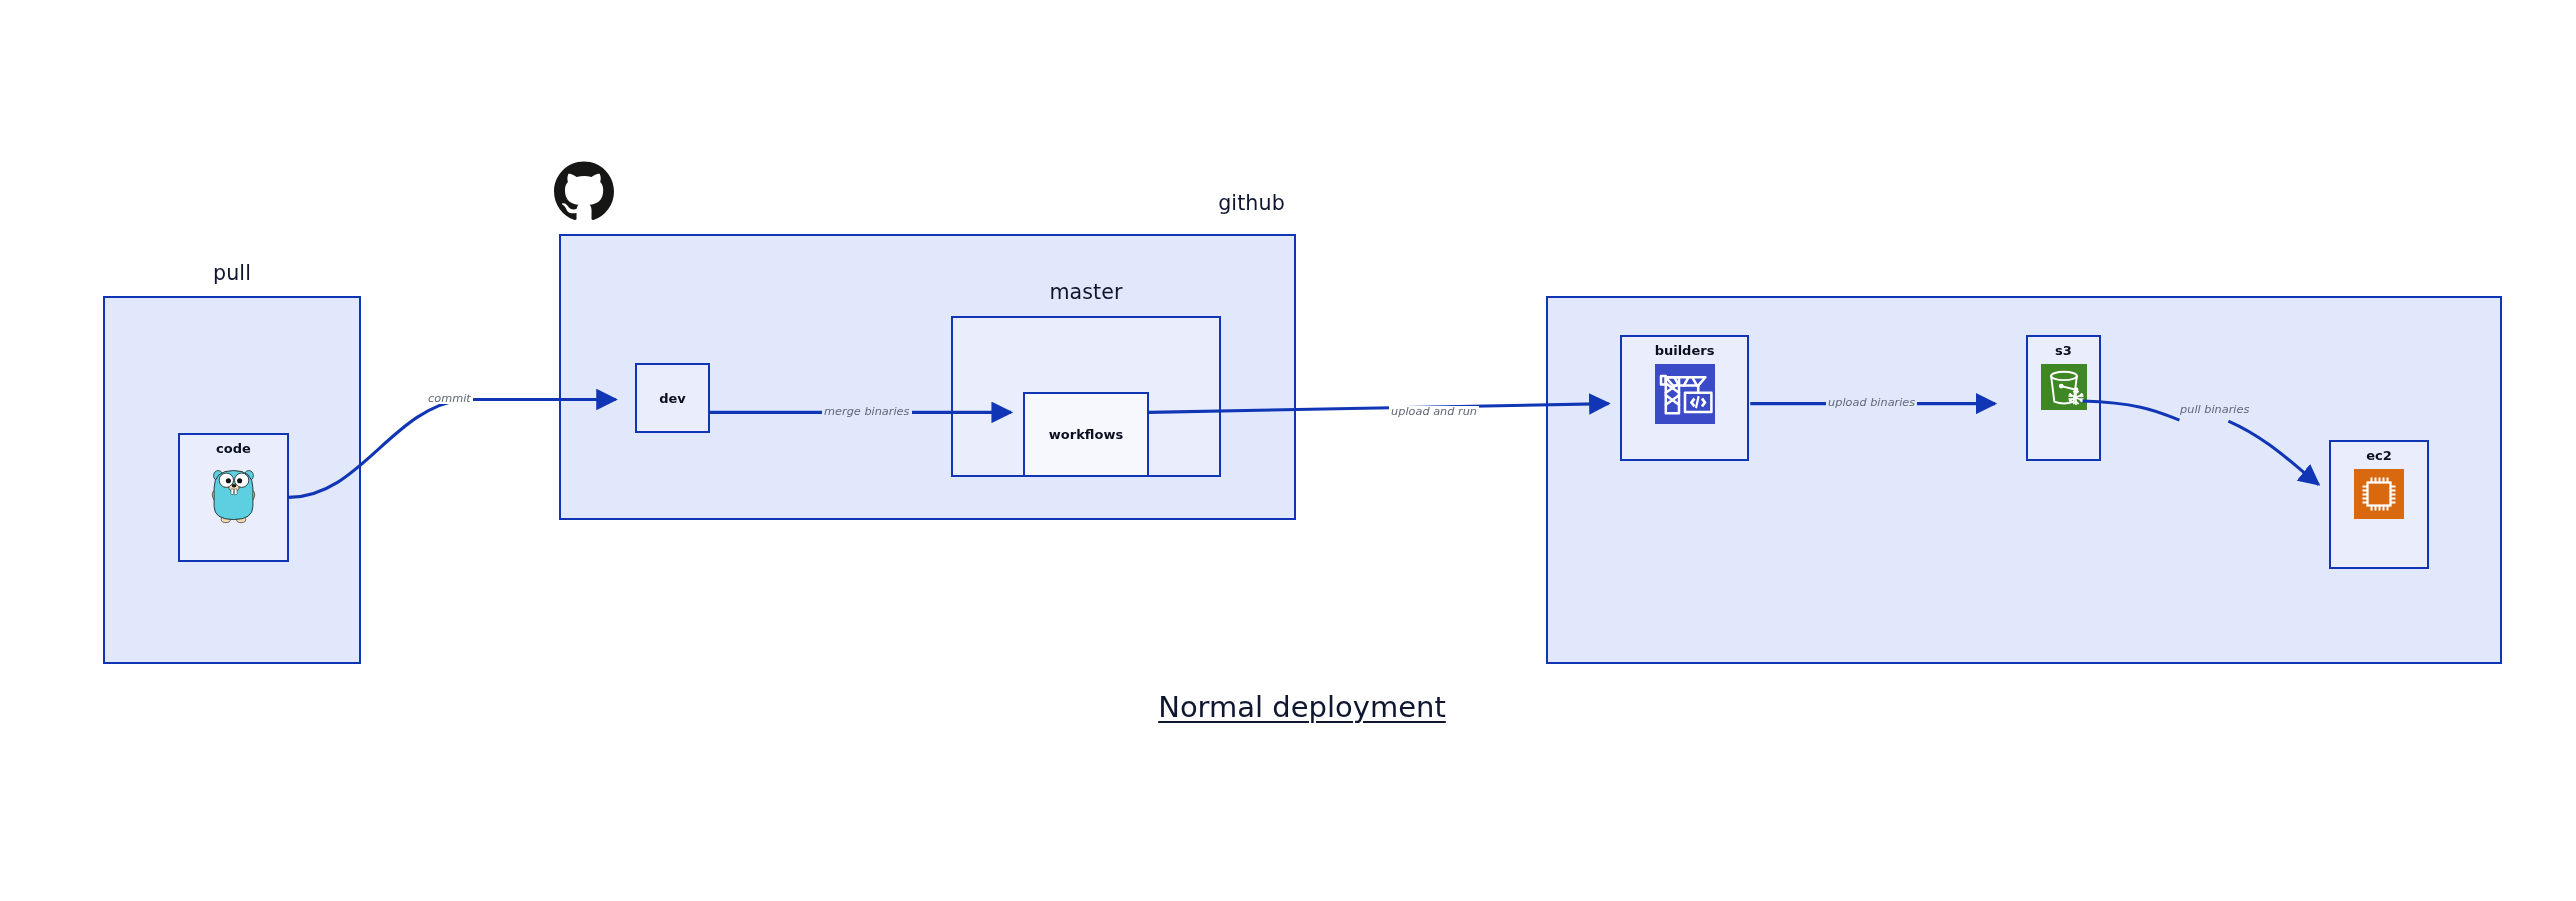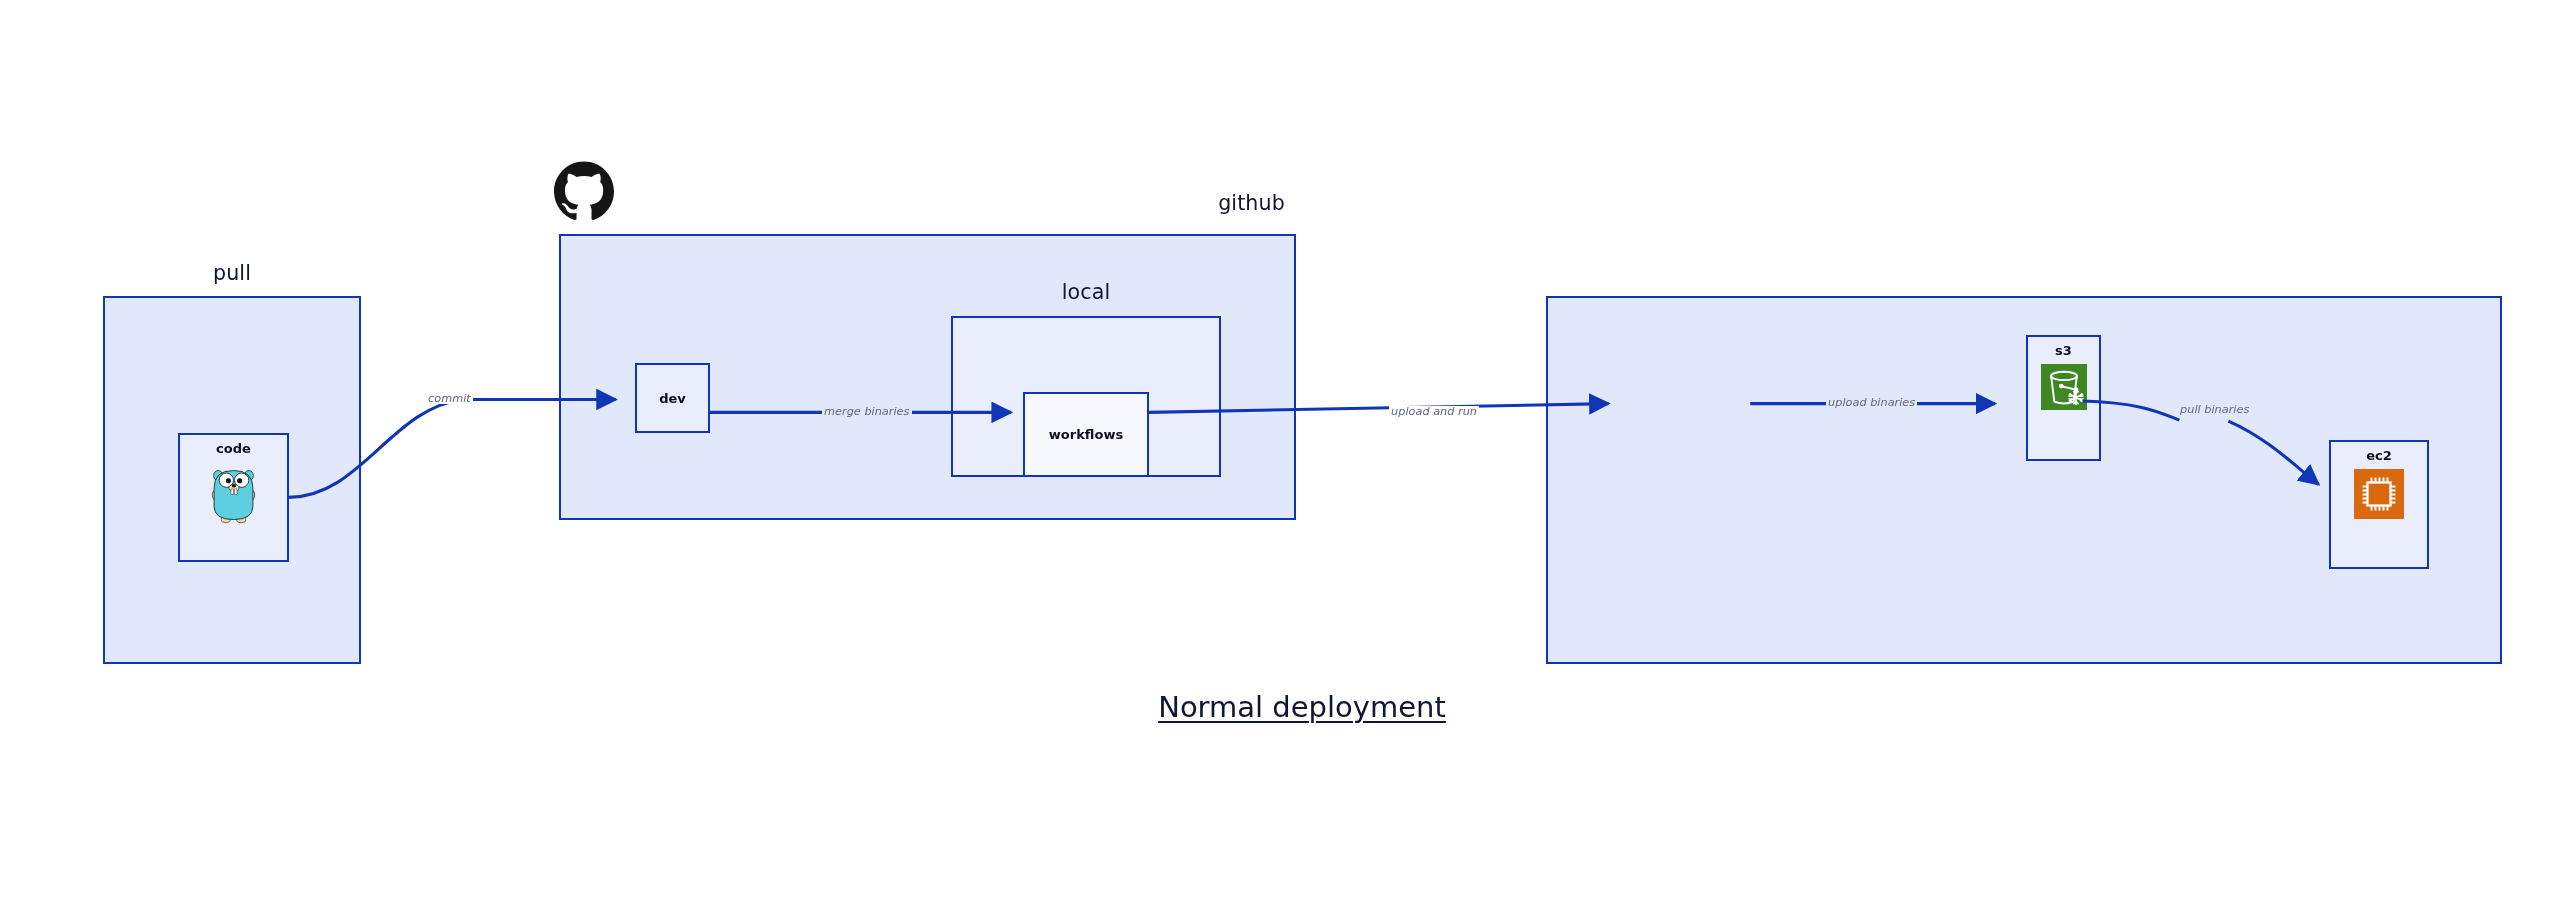--- a/index.html
+++ b/index.html
@@ -133,32 +133,59 @@
   </div>
 
   <div class="group-label" style="left:1200px;top:193px;width:103px;text-align:center;">github</div>
 
   <div class="abs group" style="left:559px;top:234px;width:737px;height:286px;"></div>
 
   <div class="abs node" style="left:635px;top:363px;width:75px;height:70px;justify-content:center;padding-top:0;">
     <span class="node-label">dev</span>
   </div>
 
-  <div class="group-label" style="left:951px;top:282px;width:270px;text-align:center;">local</div>
+  <div class="group-label" style="left:951px;top:282px;width:270px;text-align:center;">master</div>
 
   <div class="abs group-inner" style="left:951px;top:316px;width:270px;height:161px;"></div>
 
   <div class="abs node white" style="left:1023px;top:392px;width:126px;height:85px;justify-content:center;padding-top:0;">
     <span class="node-label">workflows</span>
   </div>
 
   <div class="group-label" style="left:1546px;top:263px;width:956px;text-align:center;margin-top:42px;">aws</div>
 
   <div class="abs group" style="left:1546px;top:296px;width:956px;height:368px;"></div>
 
+  <div class="abs node" style="left:1620px;top:335px;width:129px;height:126px;">
+    <span class="node-label">builders</span>
+    <span class="node-icon">
+      <svg width="60" height="60" viewBox="0 0 100 100" xmlns="http://www.w3.org/2000/svg">
+        <rect x="0" y="0" width="100" height="100" fill="#3b4bc8"></rect>
+        <g fill="none" stroke="#ffffff" stroke-width="4.2" stroke-linejoin="round" stroke-linecap="round">
+
+          <rect x="18" y="22" width="22" height="60"></rect>
+          <path d="M18 32 L40 48 M40 32 L18 48 M18 52 L40 68 M40 52 L18 68"></path>
+
+          <rect x="10" y="20" width="8" height="14"></rect>
+
+          <path d="M18 22 L84 22 L72 36 L30 36 Z"></path>
+          <path d="M32 22 L40 36 M48 36 L56 22 M62 22 L70 36"></path>
+
+          <path d="M72 36 L72 48"></path>
+
+          <rect x="50" y="48" width="44" height="32"></rect>
+        </g>
+        <g fill="#ffffff">
+          <path d="M64 56 L58 64 L64 72 L67.5 69 L63.5 64 L67.5 59 Z"></path>
+          <path d="M80 56 L86 64 L80 72 L76.5 69 L80.5 64 L76.5 59 Z"></path>
+          <path d="M74.5 54 L70 74 L66.5 73 L71 53 Z"></path>
+        </g>
+      </svg>
+    </span>
+  </div>
 
   <div class="abs node" style="left:2007px;top:335px;width:75px;height:126px;margin-left:19px;">
     <span class="node-label">s3</span>
     <span class="node-icon">
       <svg width="46" height="46" viewBox="0 0 100 100" xmlns="http://www.w3.org/2000/svg">
         <rect x="0" y="0" width="100" height="100" fill="#3f8624"></rect>
         <g fill="none" stroke="#ffffff" stroke-width="4.2" stroke-linejoin="round" stroke-linecap="round">
 
           <path d="M22 26 L29 82 Q50 90 71 82 L78 26"></path>
 

